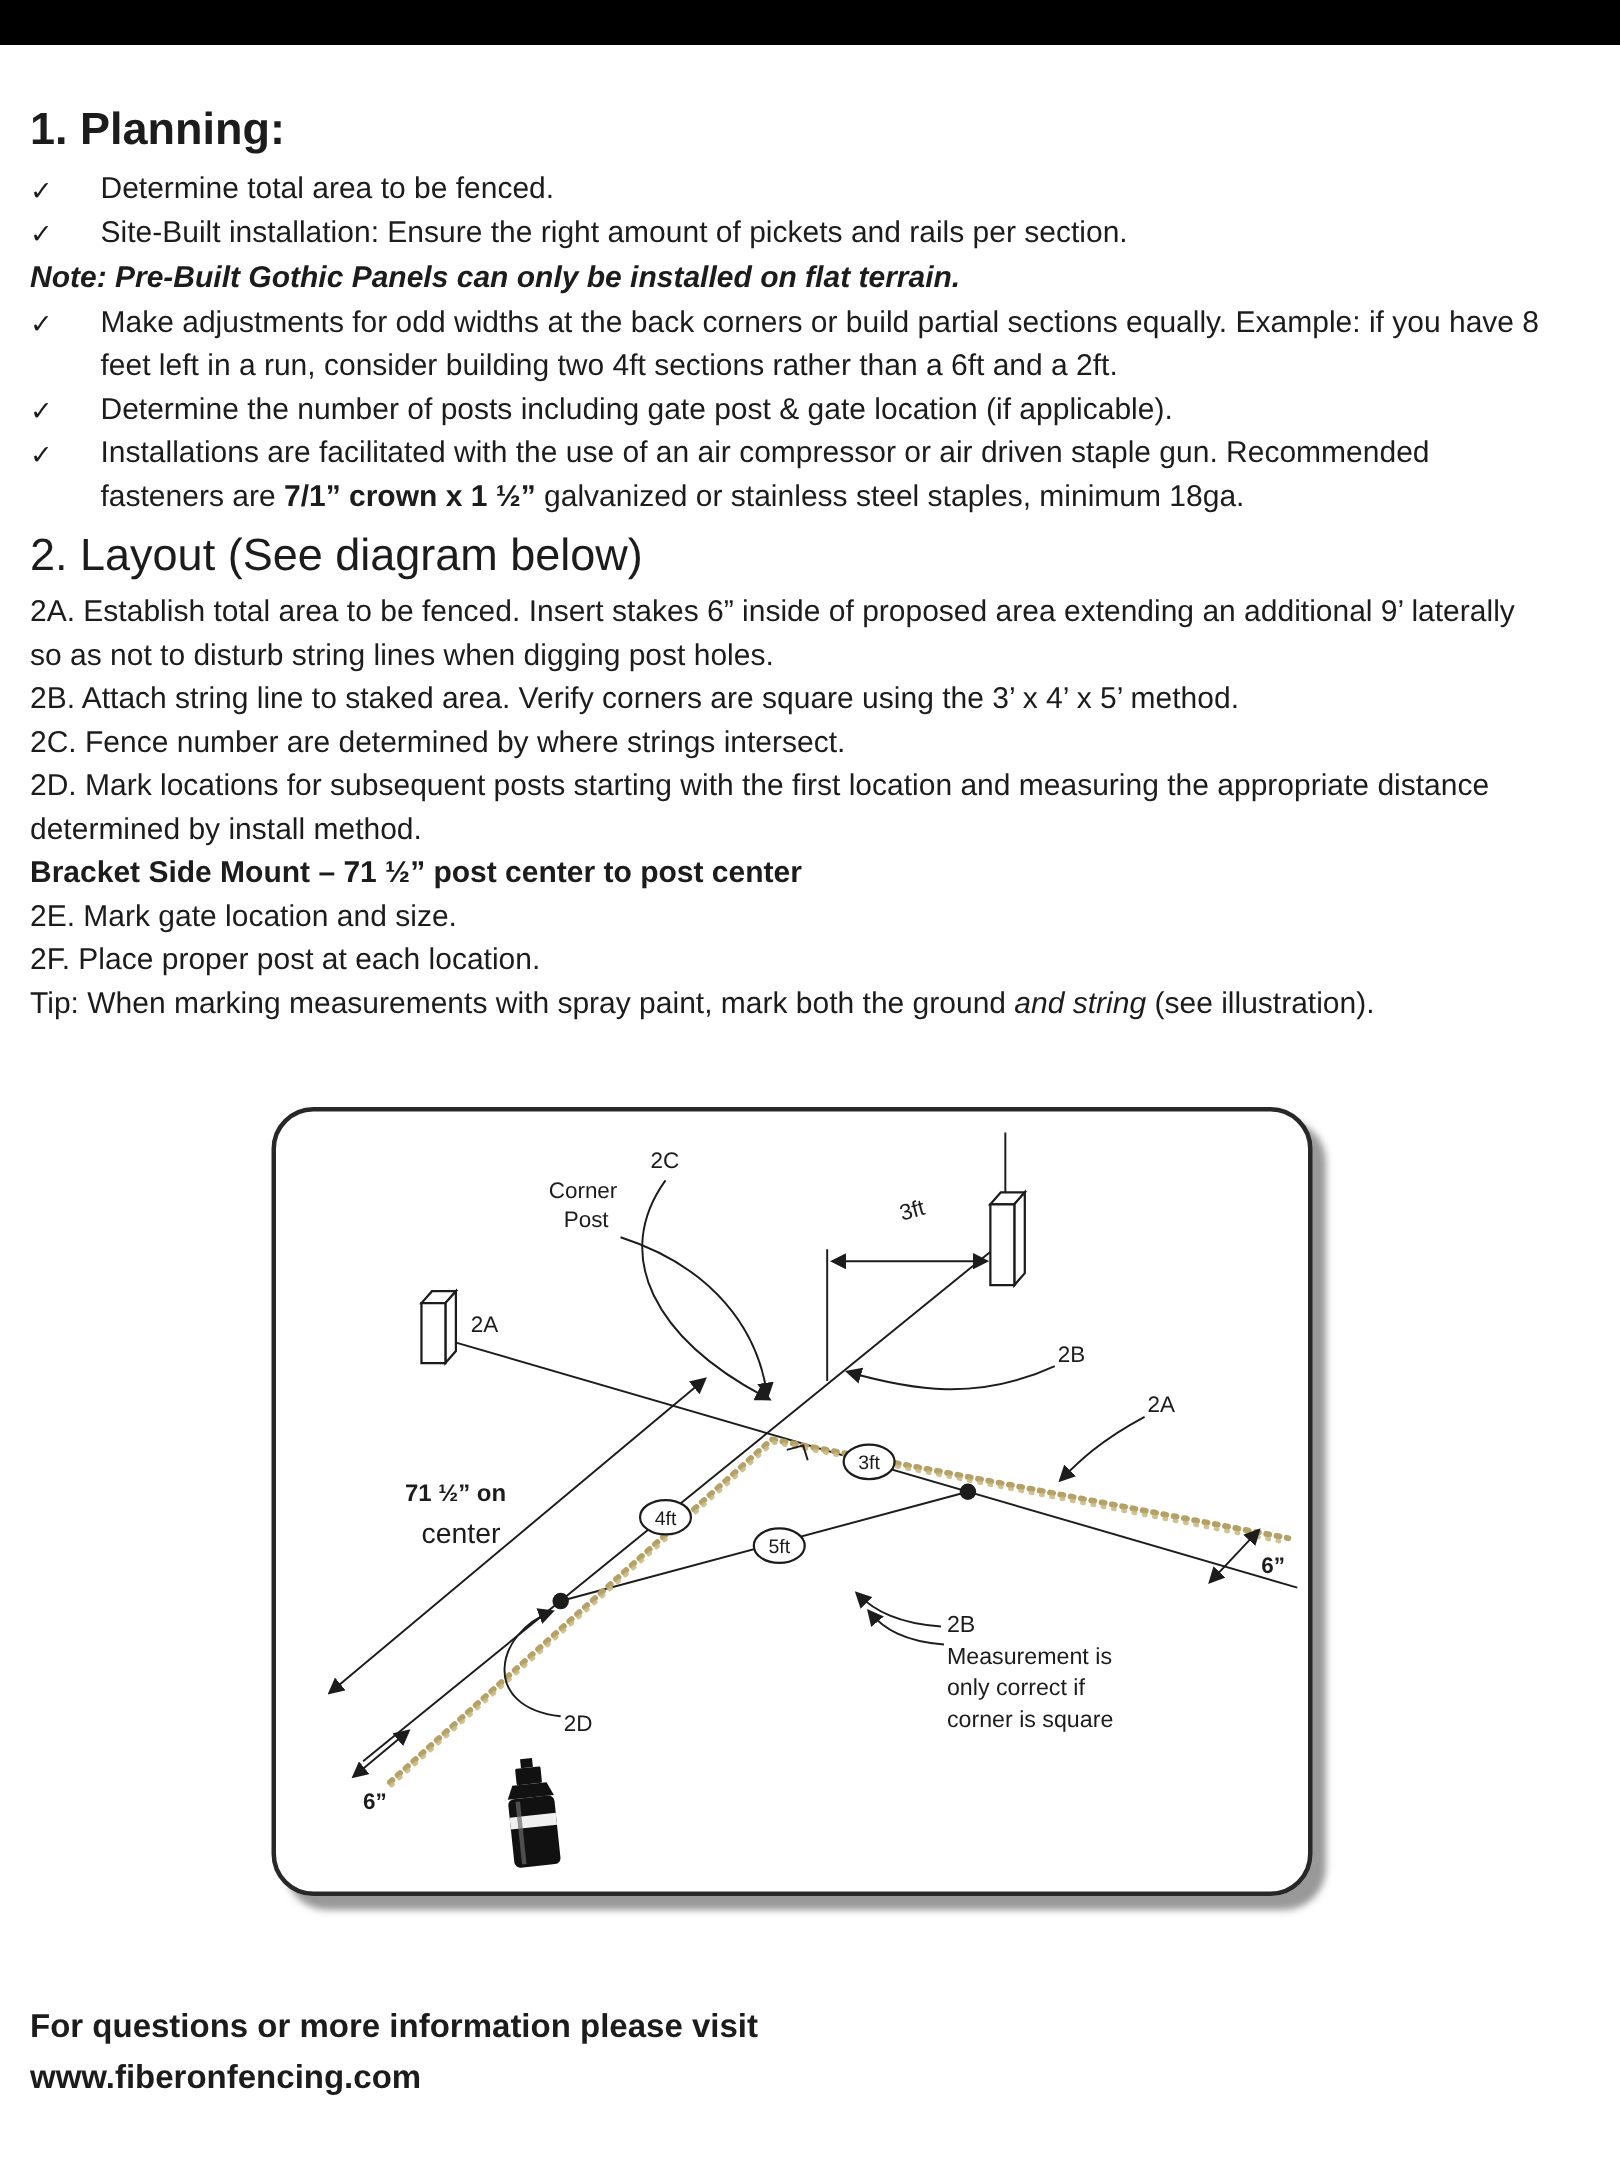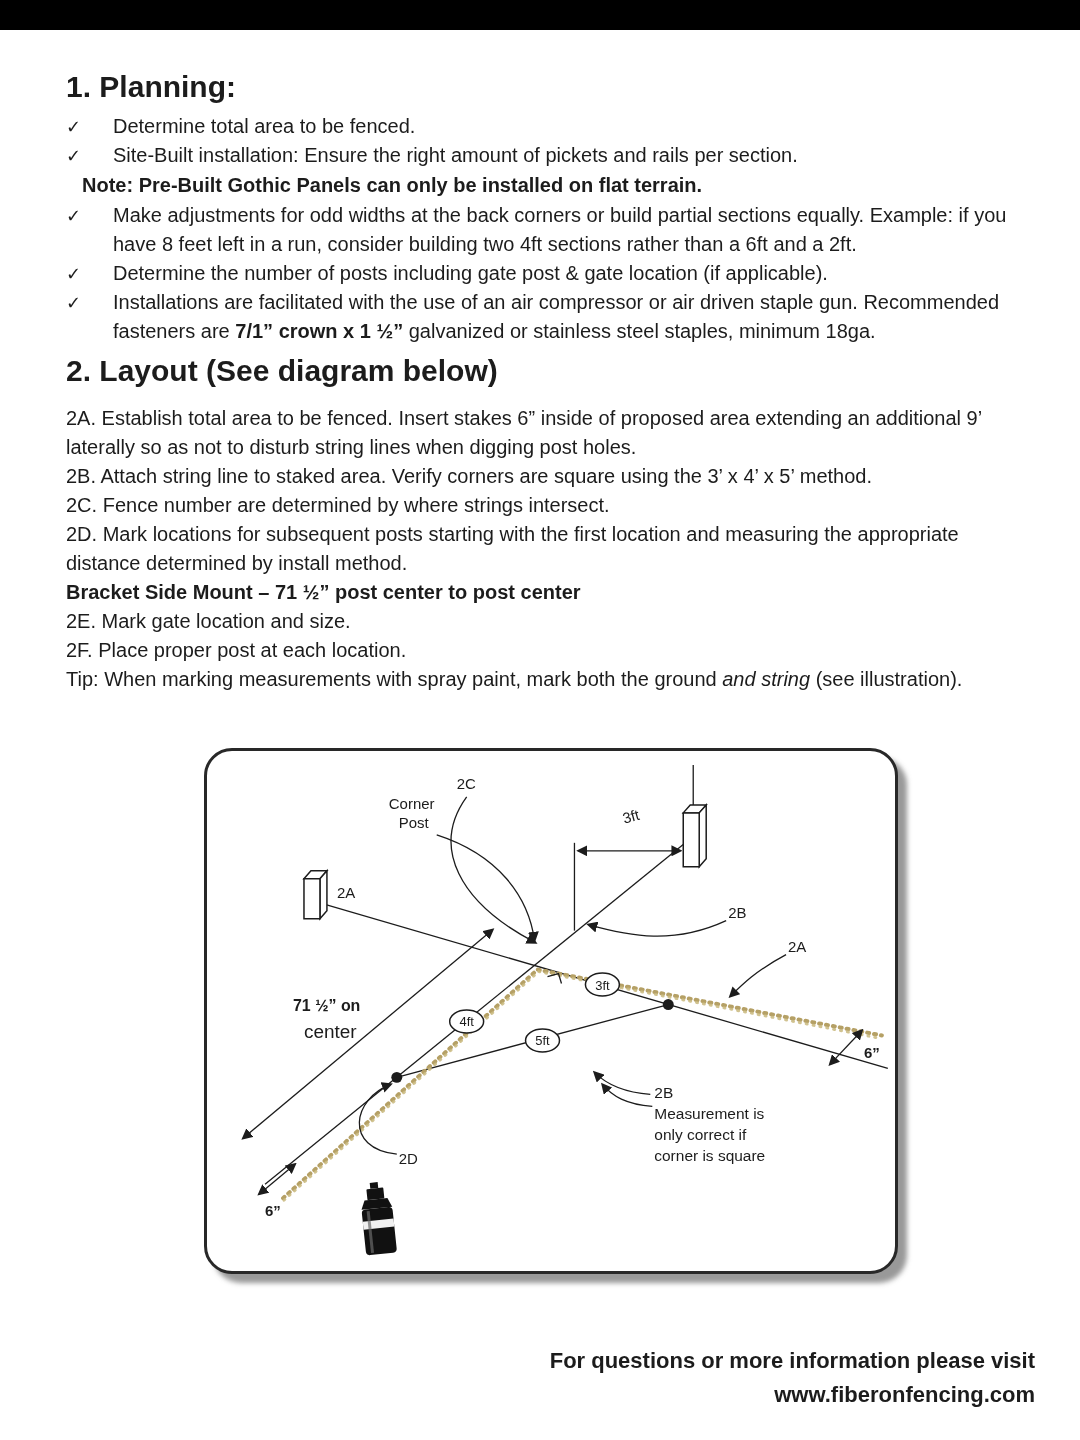--- a/index.html
+++ b/index.html
@@ -2,37 +2,37 @@
 <html><head>
 <meta charset="utf-8">
 <style>
   * { margin:0; padding:0; box-sizing:border-box; }
   html,body { background:#ffffff; }
   body {
     width:1080px; height:1440px; position:relative; overflow:hidden;
     font-family:"Liberation Sans", sans-serif; color:#1c1c1c;
   }
   .top-bar { width:1080px; height:30px; background:#000; }
-  .content { padding:40px 45px 0 66px; }
+  .content { padding:40px 45px 0 20px; }
   .sec-title { font-size:30px; font-weight:700; margin:0 0 8px 0; }
-  .sec-title-2 { font-size:30px; font-weight:700; margin:8px 0 16px 0; }
+  .sec-title-2 { font-size:30px; font-weight:400; margin:8px 0 6px 0; }
   .check-row { display:flex; align-items:flex-start; font-size:20px; line-height:1.45; }
   .check-mark { flex:0 0 47px; width:47px; font-size:18px; padding-top:2px; }
   .check-text { flex:1; }
-  .note { font-size:20px; font-weight:700; line-height:1.45; margin:1px 16px; }
+  .note { font-size:20px; font-weight:700; font-style:italic; line-height:1.45; margin:1px 0; }
   .para { font-size:20px; line-height:1.45; }
   .bracket { font-size:20px; line-height:1.45; font-weight:700; }
   .diagram-wrap {
     width:694px; height:526px; margin:54px auto 0;
     border:3px solid #282828; border-radius:28px; background:#fff;
     box-shadow:9px 9px 5px rgba(70,70,70,0.55);
     overflow:hidden;
   }
   .diagram-wrap svg { display:block; width:100%; height:100%; }
-  .footer { margin-top:70px; text-align:right; font-size:22px; font-weight:700; line-height:1.55; }
+  .footer { margin-top:70px; text-align:left; font-size:22px; font-weight:700; line-height:1.55; }
   .dtext { fill:#1c1c1c; font-family:"Liberation Sans", sans-serif; }
   .dl { stroke:#1c1c1c; stroke-width:1.6; fill:none; }
   .thin { stroke-width:1.3; }
 </style>
 </head>
 <body>
 
 <div class="top-bar"></div>
 
 <div class="content">

